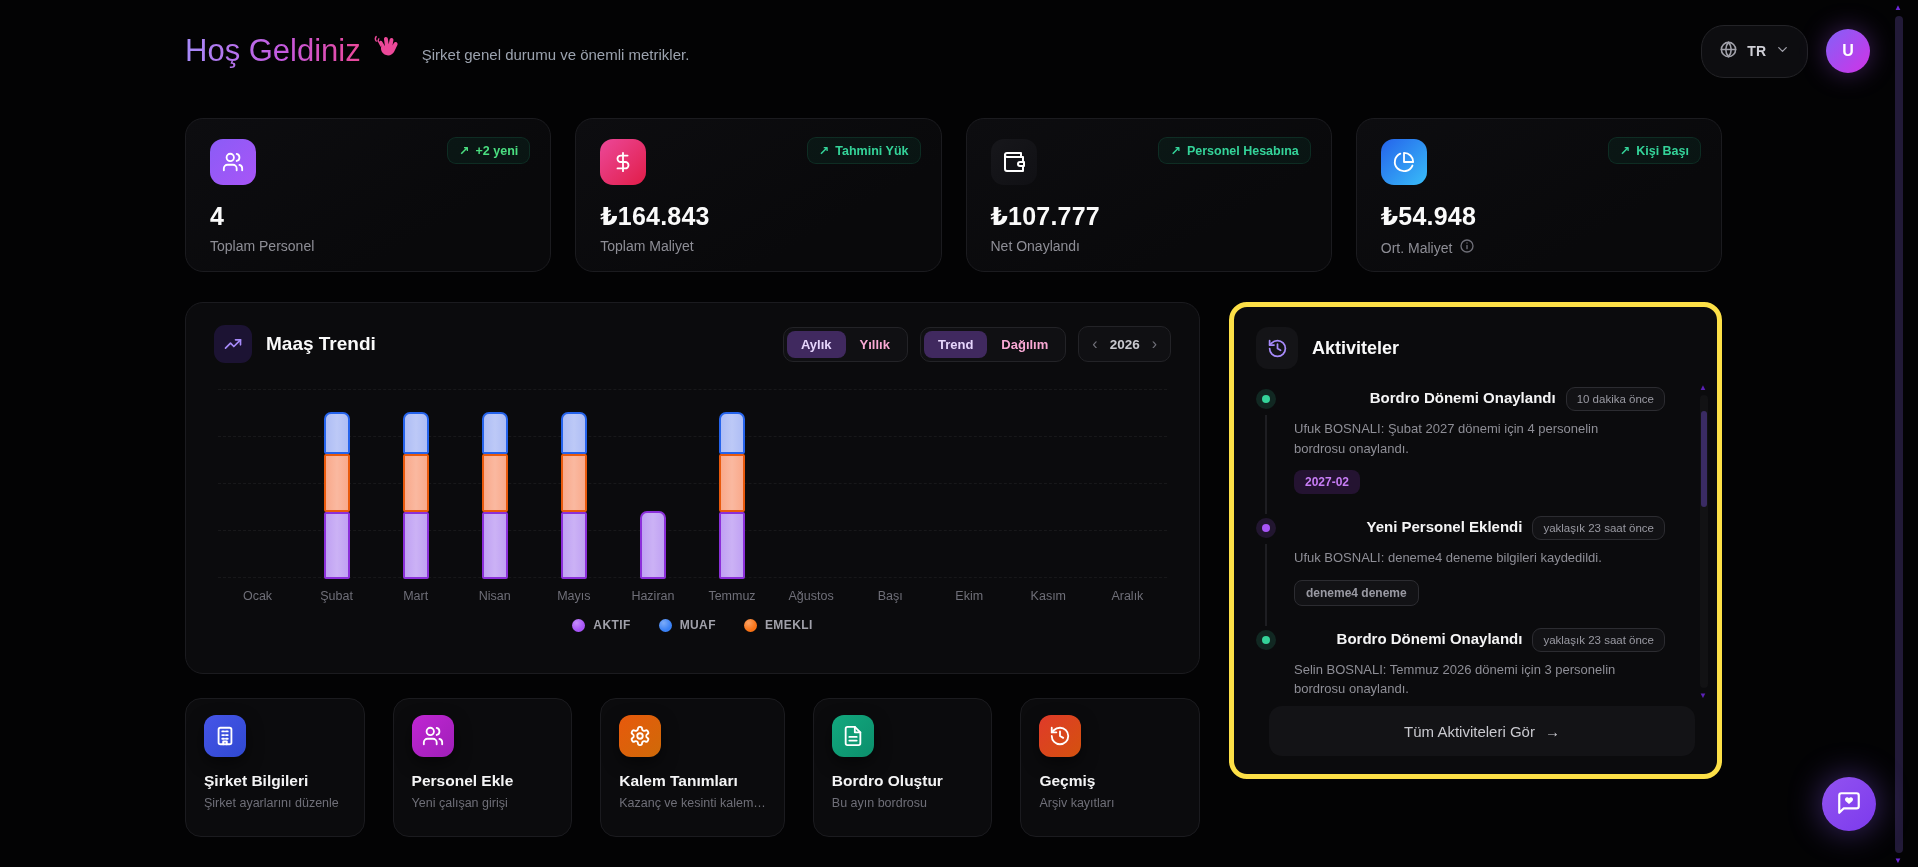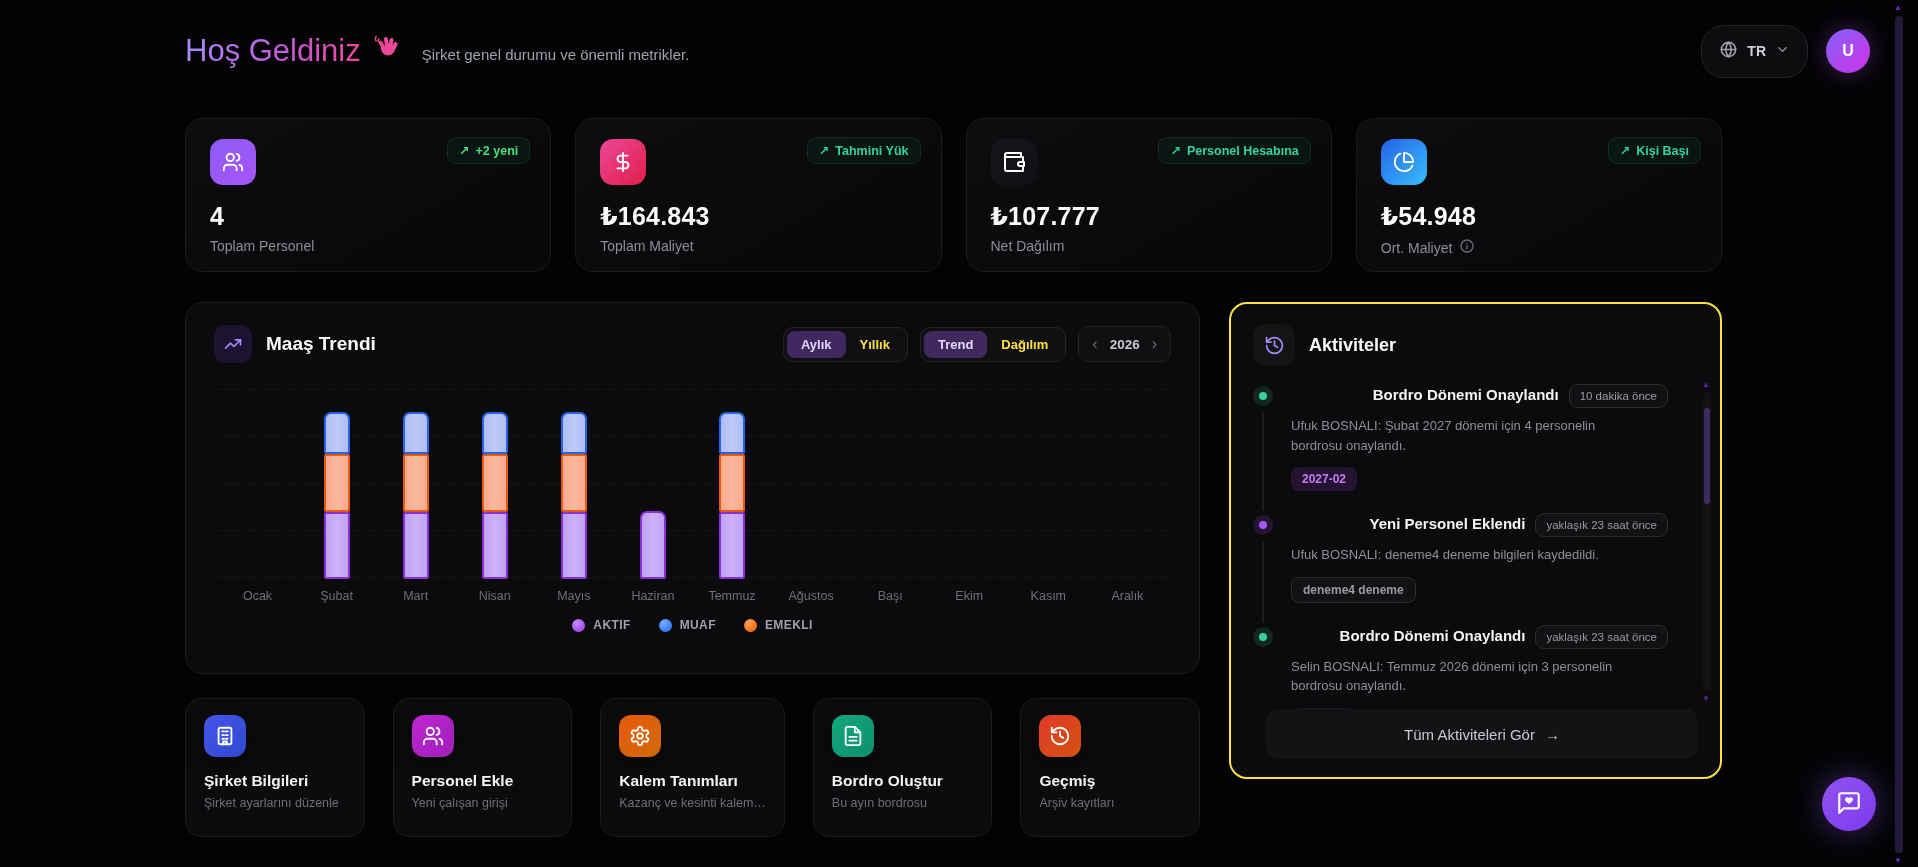--- a/index.html
+++ b/index.html
@@ -39,21 +39,21 @@
   .mid { display:flex; gap:29px; margin-top:30px; }
   .left-col { width:1015px; }
   
   .chart-card { height:372px; background:#0b0b0d; border:1px solid #1b1b1f; border-radius:18px; padding:22px 28px; }
   .chart-head { display:flex; align-items:center; }
   .chart-tile { width:38px; height:38px; border-radius:11px; background:#1c1333; color:#a78bfa;
     display:flex; align-items:center; justify-content:center; }
   .chart-title { font-size:19px; font-weight:bold; margin-left:14px; }
   .chart-controls { margin-left:auto; display:flex; align-items:center; gap:12px; }
   .seg-group { display:flex; background:#101013; border:1px solid #232327; border-radius:10px; padding:3px; }
-  .seg-btn { padding:6px 14px; border-radius:8px; font-size:13px; font-weight:bold; color:#fde047;
+  .seg-btn { padding:6px 14px; border-radius:8px; font-size:13px; font-weight:bold; color:#f9a8d4;
     background:none; border:none; cursor:pointer; font-family:inherit; }
   .seg-btn.active { background:#40295f; color:#e6d5fc; }
   .year-nav { display:flex; align-items:center; gap:12px; height:36px; padding:0 13px;
     background:#101013; border:1px solid #232327; border-radius:10px; }
   .year-chev { color:#6f6f78; font-size:16px; cursor:pointer; line-height:1; }
   .year-val { font-size:13.5px; font-weight:bold; color:#c9c9cf; }
   .plot-wrap { position:relative; height:190px; margin:26px 4px 0; }
   .gridline { position:absolute; left:0; right:0; border-top:1px dashed rgba(255,255,255,.055); }
   .bars { position:absolute; inset:0; display:flex; }
   .bar-col { flex:1; display:flex; flex-direction:column; justify-content:flex-end; align-items:center; cursor:pointer; }
@@ -66,21 +66,21 @@
   .legend-dot { width:13px; height:13px; border-radius:50%; }
   
   .actions { margin-top:24px; display:grid; grid-template-columns:repeat(5,1fr); gap:28px; }
   .action-card { height:139px; background:#0b0b0d; border:1px solid #1b1b1f; border-radius:16px;
     padding:16px 18px; cursor:pointer; }
   .action-icon { width:42px; height:42px; border-radius:12px; color:#fff;
     display:flex; align-items:center; justify-content:center; box-shadow:0 6px 16px rgba(0,0,0,.5); }
   .action-title { margin-top:15px; font-size:15.5px; font-weight:bold; color:#f4f4f5; white-space:nowrap; }
   .action-sub { margin-top:6px; font-size:12.5px; color:#6f6f78; white-space:nowrap; overflow:hidden; text-overflow:ellipsis; }
   
-  .activities { width:493px; height:477px; background:#0b0b0d; border:2px solid #fde047;
+  .activities { width:493px; height:477px; background:#0b0b0d; border:5px solid #fde047;
     border-radius:18px; padding:20px 22px; position:relative; }
   .act-head { display:flex; align-items:center; gap:14px; }
   .act-tile { width:42px; height:42px; border-radius:12px; background:#141417; color:#a78bfa;
     display:flex; align-items:center; justify-content:center; }
   .act-title { font-size:18px; font-weight:bold; }
   .act-list { margin-top:18px; height:326px; overflow:hidden; position:relative; padding-right:30px; }
   .act-item { position:relative; padding-left:38px; margin-bottom:22px; }
   .tl-line { position:absolute; left:9px; top:28px; bottom:-20px; width:2px; background:#1e1e22; }
   .tl-dot { position:absolute; left:0; top:2px; width:20px; height:20px; border-radius:50%;
     display:flex; align-items:center; justify-content:center; }
@@ -186,21 +186,21 @@
               <path d="M3 5v14a2 2 0 0 0 2 2h16v-5"></path>
               <path d="M18 12a2 2 0 0 0 0 4h4v-4Z"></path>
             </svg>
           </span>
           <span class="badge" style="color: rgb(52, 211, 153);">
             <span>↗</span>
             <span>Personel Hesabına</span>
           </span>
           <div class="stat-value">₺107.777</div>
           <div class="stat-label">
-            <span>Net Dağılım</span>
+            <span>Net Onaylandı</span>
           </div>
         </div>
         <div class="stat-card">
           <span class="stat-icon" style="background: linear-gradient(135deg, rgb(37, 99, 235), rgb(56, 189, 248));">
             <svg width="22" height="22" viewBox="0 0 24 24" fill="none" stroke="currentColor" stroke-width="2" stroke-linecap="round" stroke-linejoin="round">
               <path d="M21.21 15.89A10 10 0 1 1 8 2.83"></path>
               <path d="M22 12A10 10 0 0 0 12 2v10z"></path>
             </svg>
           </span>
           <span class="badge" style="color: rgb(52, 211, 153);">

